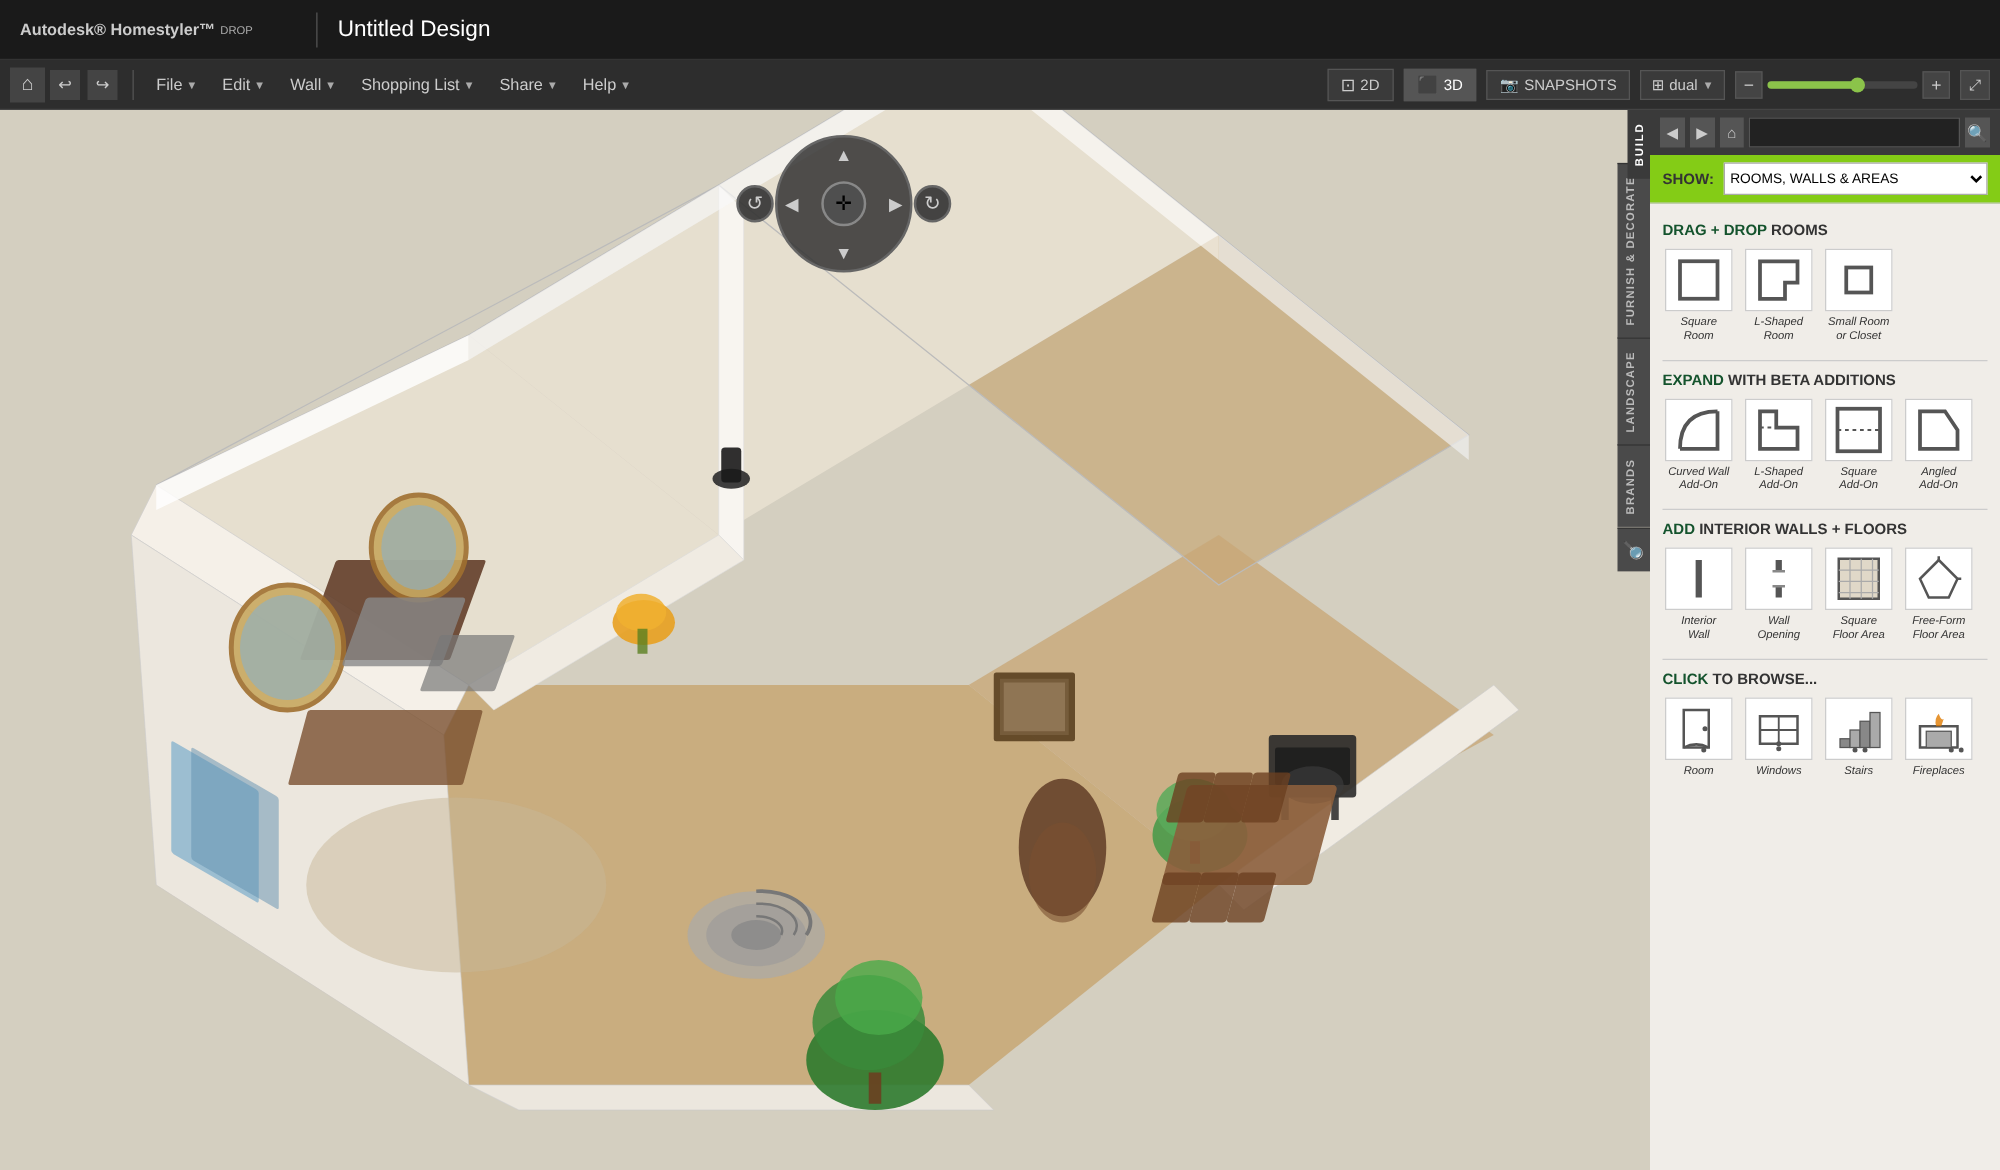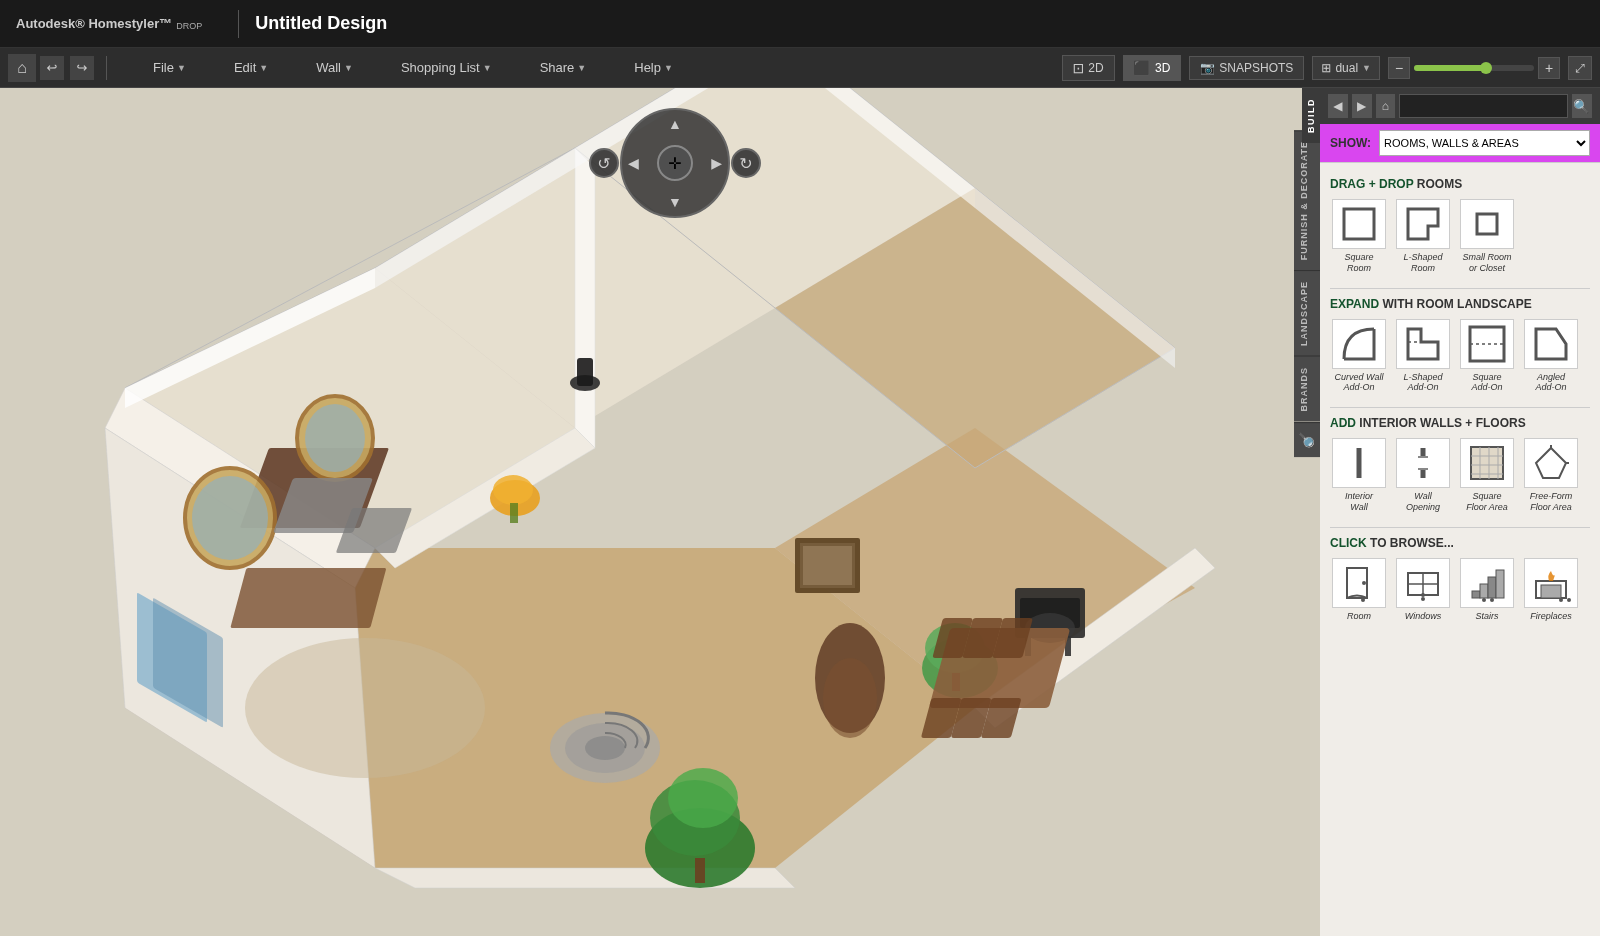--- a/index.html
+++ b/index.html
@@ -9,44 +9,44 @@
     #top-bar {
       height: 48px;
       background: #1a1a1a;
       display: flex;
       align-items: center;
       padding: 0 16px;
       border-bottom: 1px solid #333;
     }
     #logo {
       display: flex;
-      align-items: flex-end;
+      align-items: center;
       gap: 4px;
-      margin-right: 20px;
+      margin-right: 35px;
     }
     #logo-text {
       font-size: 13px;
       color: #ccc;
       font-weight: bold;
     }
     #logo-beta {
       font-size: 9px;
       color: #aaa;
       vertical-align: super;
     }
     #title-separator {
       width: 1px;
       height: 28px;
       background: #555;
       margin: 0 16px;
     }
     #design-title {
       color: #fff;
       font-size: 18px;
-      font-weight: bold;
+      font-weight: normal;
       flex: 1;
     }
     #top-right-links {
       display: flex;
       align-items: center;
       gap: 20px;
     }
     .top-link {
       color: #ccc;
       font-size: 13px;
@@ -95,21 +95,20 @@
       margin: 0 6px;
     }
     .menu-item {
       color: #ccc;
       font-size: 13px;
       padding: 4px 8px;
       cursor: pointer;
       display: flex;
       align-items: center;
       gap: 3px;
-      margin-left: 28px;
     }
     .menu-arrow { font-size: 9px; color: #aaa; }
 
     
     #view-controls {
       margin-left: auto;
       display: flex;
       align-items: center;
       gap: 8px;
     }
@@ -326,21 +325,21 @@
       border: none;
       color: #ccc;
       cursor: pointer;
       display: flex; align-items: center; justify-content: center;
     }
 
     #show-row {
       display: flex;
       align-items: center;
       padding: 6px 10px;
-      background: #d946ef;
+      background: #84cc16;
       border-bottom: 1px solid #ccc;
       gap: 8px;
     }
     #show-label {
       font-size: 12px;
       font-weight: bold;
       color: #333;
     }
     #show-select {
       flex: 1;
@@ -705,21 +704,21 @@
             </svg>
           </div>
           <span class="item-label">Small Room<br>or Closet</span>
         </div>
       </div>
 
       <div class="section-divider"></div>
 
       <div class="section-header">
         <span class="highlight">EXPAND</span>
-        <span class="normal"> WITH ROOM LANDSCAPE</span>
+        <span class="normal"> WITH BETA ADDITIONS</span>
       </div>
       <div class="items-grid">
         <div class="panel-item">
           <div class="item-icon-box">
             <svg width="40" height="40" viewBox="0 0 40 40">
               <path d="M5 35 Q5 5 35 5" fill="none" stroke="#555" stroke-width="3"></path>
               <path d="M5 35 L35 35 L35 5" fill="none" stroke="#555" stroke-width="3"></path>
             </svg>
           </div>
           <span class="item-label">Curved Wall<br>Add-On</span>

